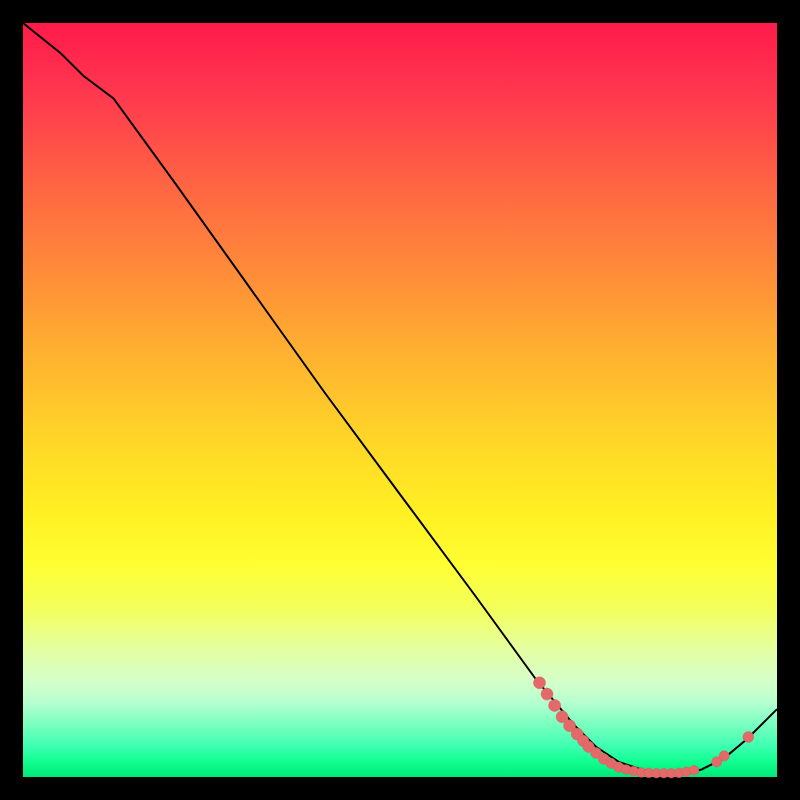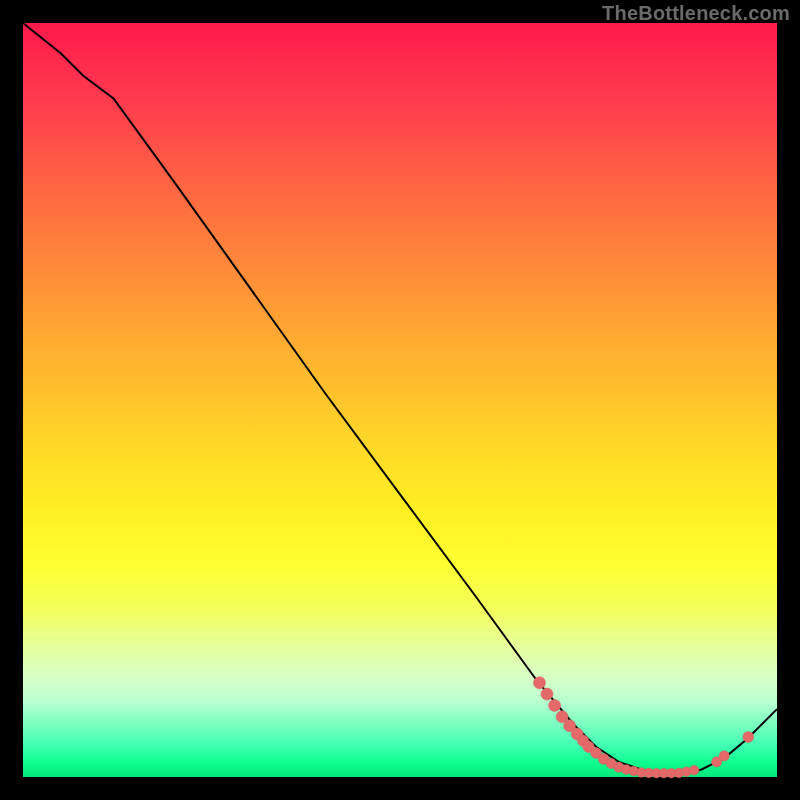--- a/index.html
+++ b/index.html
@@ -57,21 +57,20 @@
     position: absolute;
     top: 0;
     left: 0;
   }
 </style>
 </head>
 <body>
 
 <div class="frame">
   <div class="plot-area"></div>
-  <div class="watermark">TheBottleneck.com</div>
   <svg class="curve" width="800" height="800" viewBox="0 0 800 800">
     <path id="curve-path" fill="none" stroke-width="2" d="M23.0 23.0 L60.7 53.2 L83.3 75.8 L113.5 98.4 L173.8 181.3 L249.2 286.9 L324.6 392.5 L400.0 494.3 L475.4 596.0 L535.7 679.0 L573.4 724.2 L596.0 746.8 L618.7 761.9 L641.3 769.5 L663.9 773.2 L686.5 773.2 L701.6 769.5 L724.2 758.1 L746.8 739.3 L777.0 709.1" stroke="#000000"></path>
     <g id="markers">
         <circle cx="539.5" cy="682.8" r="6.0" fill="#e46a6a" stroke="#d85a5a" stroke-width="0.5"></circle>
         <circle cx="547.0" cy="694.1" r="6.0" fill="#e46a6a" stroke="#d85a5a" stroke-width="0.5"></circle>
         <circle cx="554.6" cy="705.4" r="6.0" fill="#e46a6a" stroke="#d85a5a" stroke-width="0.5"></circle>
         <circle cx="562.1" cy="716.7" r="6.0" fill="#e46a6a" stroke="#d85a5a" stroke-width="0.5"></circle>
         <circle cx="569.6" cy="725.7" r="6.0" fill="#e46a6a" stroke="#d85a5a" stroke-width="0.5"></circle>
         <circle cx="577.2" cy="734.0" r="6.0" fill="#e46a6a" stroke="#d85a5a" stroke-width="0.5"></circle>
         <circle cx="583.2" cy="740.8" r="5.7" fill="#e46a6a" stroke="#d85a5a" stroke-width="0.5"></circle>

